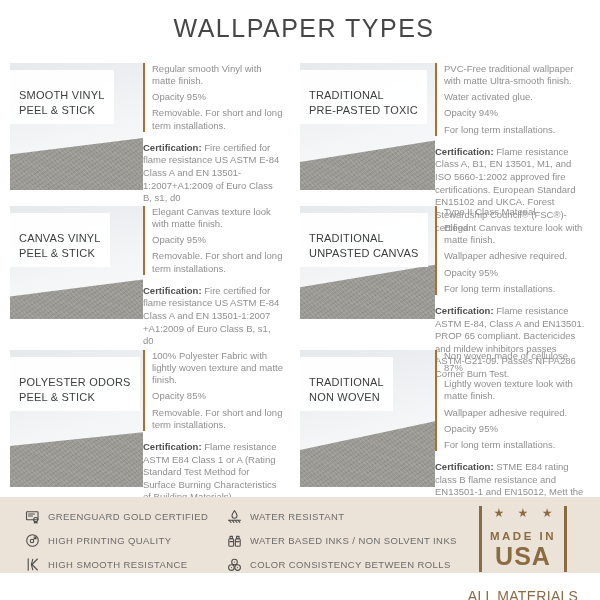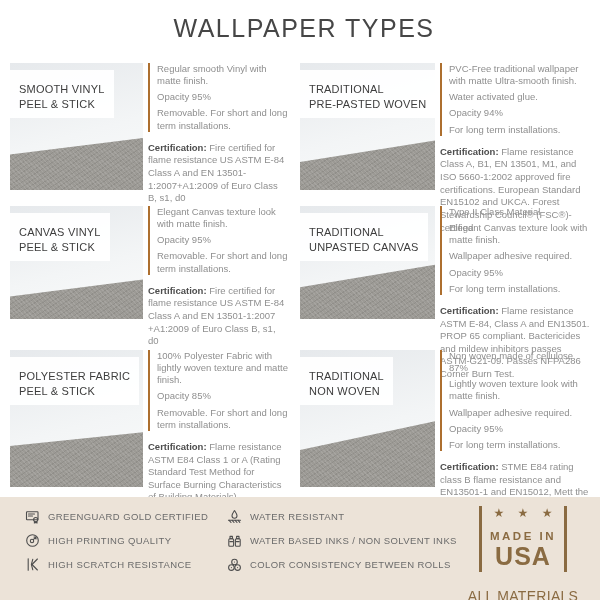--- a/index.html
+++ b/index.html
@@ -26,35 +26,35 @@
            repeating-linear-gradient(-33deg,rgba(0,0,0,.08) 0 1px,rgba(0,0,0,0) 1px 4px);}
   .f1{clip-path:polygon(0 72%,100% 59%,100% 100%,0 100%);}
   .f2{clip-path:polygon(0 78%,100% 61%,100% 100%,0 100%);}
   .f3{clip-path:polygon(0 80%,100% 65%,100% 100%,0 100%);}
   .f4{clip-path:polygon(0 72%,100% 52%,100% 100%,0 100%);}
   .f5{clip-path:polygon(0 70%,100% 60%,100% 100%,0 100%);}
   .f6{clip-path:polygon(0 73%,100% 52%,100% 100%,0 100%);}
 
   .label-box{position:absolute;top:7px;left:0;max-width:96%;
              background:rgba(255,255,255,.94);
-             padding:12px 9px 6px 9px;
+             padding:18px 9px 6px 9px;
              font-size:11px;line-height:1.35;font-weight:500;
              letter-spacing:.2px;color:#3d3d3d;}
   .label-box div{white-space:nowrap;}
 
-  .info{margin-left:5px;width:140px;}
+  .info{width:140px;}
   .cr .info{width:152px;}
   .desc{border-left:2px solid #ad6f2f;padding-left:7px;}
   .desc p{margin:0 0 4px 0;font-size:9.5px;line-height:1.28;color:#8f8f8f;}
   .desc p:last-child{margin-bottom:0;}
   .cert{margin:10px 0 0 0;font-size:9.5px;line-height:1.33;color:#8f8f8f;white-space:pre-line;}
   .cert-label{font-weight:bold;color:#4e4e4e;}
 
   
-  .footer{position:absolute;left:0;top:497px;width:600px;height:104px;background:#ece3d8;}
+  .footer{position:absolute;left:0;top:497px;width:600px;height:76px;background:#ece3d8;}
   .f-col{position:absolute;top:7px;}
   .f-left{left:25px;}
   .f-mid{left:227px;}
   .f-item{display:flex;align-items:center;height:24px;gap:8px;}
   .f-item svg{flex:none;display:block;}
   .f-label{font-size:9.5px;letter-spacing:.4px;color:#6b6b6b;white-space:nowrap;}
   .icon{stroke:#4e4e4e;fill:none;stroke-width:1.1;stroke-linecap:round;stroke-linejoin:round;}
 
   
   .badge{position:absolute;left:462px;top:9px;width:122px;text-align:center;color:#8a6b42;}
@@ -86,21 +86,21 @@
     </div>
     <p class="cert"><span class="cert-label">Certification:</span> <span>Fire certified for flame resistance US ASTM E-84 Class A and EN 13501-1:2007+A1:2009 of Euro Class B, s1, d0</span></p>
   </div>
 </section>
 
 <section class="panel cr r1">
   <div class="swatch">
     <div class="floor f2"></div>
     <div class="label-box">
       <div>TRADITIONAL</div>
-      <div>PRE-PASTED WOVEN</div>
+      <div>PRE-PASTED TOXIC</div>
     </div>
   </div>
   <div class="info">
     <div class="desc">
       <p>PVC-Free traditional wallpaper with matte Ultra-smooth finish.</p>
       <p>Water activated glue.</p>
       <p>Opacity 94%</p>
       <p>For long term installations.</p>
     </div>
     <p class="cert"><span class="cert-label">Certification:</span> <span>Flame resistance Class A, B1, EN 13501, M1, and ISO 5660-1:2002 approved fire certifications. European Standard EN15102 and UKCA. Forest Stewardship Council® (FSC®)-certified</span></p>
@@ -142,21 +142,21 @@
       <p>For long term installations.</p>
     </div>
     <p class="cert"><span class="cert-label">Certification:</span> <span>Flame resistance ASTM E-84, Class A and EN13501. PROP 65 compliant. Bactericides and mildew inhibitors passes ASTM-G21-09. Passes NFPA286 Corner Burn Test.</span></p>
   </div>
 </section>
 
 <section class="panel cl r3">
   <div class="swatch">
     <div class="floor f5"></div>
     <div class="label-box">
-      <div>POLYESTER FABRIC</div>
+      <div>POLYESTER ODORS</div>
       <div>PEEL &amp; STICK</div>
     </div>
   </div>
   <div class="info">
     <div class="desc">
       <p>100% Polyester Fabric with lightly woven texture and matte finish.</p>
       <p>Opacity 85%</p>
       <p>Removable.  For short and long term installations.</p>
     </div>
     <p class="cert"><span class="cert-label">Certification:</span> <span>Flame resistance ASTM E84 Class 1 or A (Rating Standard Test Method for Surface Burning Characteristics of Building Materials)
@@ -203,21 +203,21 @@
         <path d="M8.3 6.7L11 4 M11 4h-2 M11 4v2"></path>
       </svg>
       <span class="f-label">HIGH PRINTING QUALITY</span>
     </div>
     <div class="f-item">
       <svg class="icon" width="15" height="15" viewBox="0 0 15 15">
         <path d="M3.2 1.8v11.4"></path>
         <path d="M7.8 2.2L6.4 7.5l1.4 5.3"></path>
         <path d="M12.4 2L7 7.5l5.4 5.5"></path>
       </svg>
-      <span class="f-label">HIGH SCRATCH RESISTANCE</span>
+      <span class="f-label">HIGH SMOOTH RESISTANCE</span>
     </div>
   </div>
 
   <div class="f-col f-mid">
     <div class="f-item">
       <svg class="icon" width="15" height="15" viewBox="0 0 15 15">
         <path d="M7.5 1.6C6.1 3.7 5 5.1 5 6.8a2.5 2.5 0 0 0 5 0c0-1.7-1.1-3.1-2.5-5.2z"></path>
         <path d="M1.5 11.3h12"></path>
         <path d="M2.2 11.3l1.8 2.2 M5.2 11.3l1.8 2.2 M8.2 11.3l1.8 2.2 M11.2 11.3l1.6 2"></path>
       </svg>

